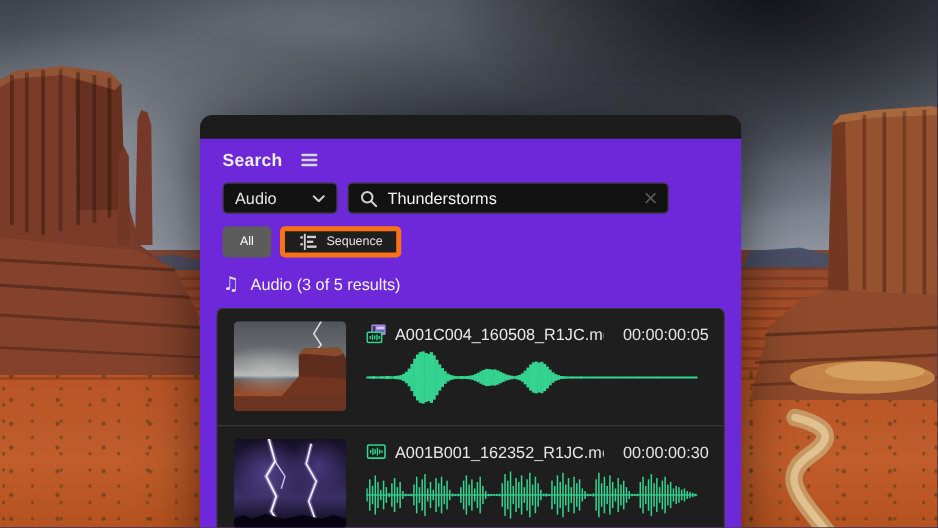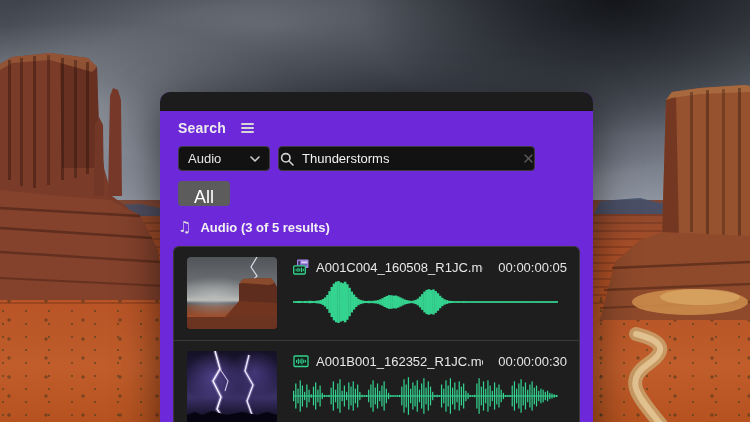--- a/index.html
+++ b/index.html
@@ -29,31 +29,31 @@
   .panel-topbar{height:18px;background:#1c1c1c;border-radius:10px 10px 0 0;border-bottom:1px solid #161616;}
   .title-row{display:flex;align-items:center;gap:15px;padding:9px 18px 6px;}
   .title{font-size:14px;font-weight:700;color:#ededed;letter-spacing:.2px;}
   .hamburger{display:inline-flex;flex-direction:column;gap:2.6px;cursor:pointer;padding:2px 0;}
   .hamburger i{display:block;width:13px;height:1.7px;background:#d6d6d6;border-radius:1px;}
   .controls-row{display:flex;gap:8px;padding:4px 18px 0;}
   .dropdown{width:92px;height:25px;background:#121212;border:1px solid #3c3c3c;border-radius:4px;
     display:flex;align-items:center;justify-content:space-between;padding:0 9px;box-sizing:border-box;
     color:#e6e6e6;font-size:13px;cursor:pointer;}
   .searchbox{width:257px;height:25px;background:#121212;border:1px solid #3c3c3c;border-radius:4px;
-    display:flex;align-items:center;gap:8px;padding:0 1px;box-sizing:border-box;}
+    display:flex;align-items:center;gap:8px;padding:0 9px;box-sizing:border-box;}
   .searchbox input{flex:1;background:transparent;border:none;outline:none;color:#f2f2f2;
     font-size:13px;font-family:"Liberation Sans",sans-serif;padding:0;min-width:0;}
   .clear-x{display:flex;align-items:center;cursor:pointer;opacity:.55;}
   .tabs-row{display:flex;gap:7px;padding:10px 18px 0;}
-  .tab{height:25px;border-radius:4px;display:flex;gap:7px;padding:0 11px;
-    box-sizing:border-box;font-size:18px;color:#e3e3e3;background:#1f1f1f;border:6px solid #f97316;cursor:pointer;}
+  .tab{height:25px;border-radius:4px;display:flex;align-items:center;gap:7px;padding:0 11px;
+    box-sizing:border-box;font-size:10px;color:#e3e3e3;background:#1f1f1f;border:4px solid #f97316;cursor:pointer;}
   .tab.selected{background:#5c5c5c;border-color:#5c5c5c;color:#fff;padding:0 10px;}
   .section-row{display:flex;align-items:center;gap:9px;padding:14px 18px 0;}
   .note-glyph{font-family:"DejaVu Sans",sans-serif;font-size:15px;color:#e0e0e0;line-height:1;}
-  .section-label{font-size:13px;font-weight:700;color:#f2f2f2;}
+  .section-label{font-size:13px;font-weight:400;color:#f2f2f2;}
 
   .results{position:absolute;left:13px;right:13px;top:154px;height:176px;background:#1e1e1e;
     border:1px solid #3a3a3a;border-bottom:none;border-radius:6px 6px 0 0;overflow:hidden;}
   .result-row{display:flex;gap:16px;padding:10px 9px 10px 13px;height:73px;cursor:pointer;}
   .result-row.first{border-bottom:1px solid #3a3a3a;}
   .thumb{width:90px;height:72px;border-radius:4px;overflow:hidden;flex:none;position:relative;}
   .thumb svg{position:absolute;inset:0;}
   .thumb-storm{background:
     radial-gradient(ellipse 70% 40% at 30% 55%, rgba(190,192,190,.75), transparent 70%),
     linear-gradient(180deg,#515459 0%,#6a6e72 35%,#8d9093 52%,#b9bab6 60%,#3c4450 64%,#6e3a26 68%,#9c4e2c 82%,#7d3a22 100%);}
@@ -147,20 +147,31 @@
             <line x1="1" y1="1" x2="8" y2="8" stroke="#9a9a9a" stroke-width="1.4" stroke-linecap="round"></line>
             <line x1="8" y1="1" x2="1" y2="8" stroke="#9a9a9a" stroke-width="1.4" stroke-linecap="round"></line>
           </svg>
         </span>
       </div>
     </div>
 
     <div class="tabs-row">
       <div class="tab selected">
         <span>All</span>
+      </div>
+      <div class="tab">
+        <svg width="15" height="15" viewBox="0 0 15 15">
+          <rect x="4.1" y="1" width="1.5" height="13" fill="#cfcfcf"></rect>
+          <rect x="1.2" y="3.1" width="2.2" height="1.7" fill="#cfcfcf"></rect>
+          <rect x="1.2" y="8.6" width="2.2" height="1.7" fill="#cfcfcf"></rect>
+          <rect x="6.6" y="2.6" width="7.2" height="1.9" fill="#cfcfcf"></rect>
+          <rect x="6.6" y="6.5" width="5" height="1.9" fill="#cfcfcf"></rect>
+          <rect x="6.6" y="10.4" width="7.6" height="1.9" fill="#cfcfcf"></rect>
+        </svg>
+        <span>Sequence</span>
       </div>
     </div>
 
     <div class="section-row">
       <span class="note-glyph">♫</span>
       <span class="section-label">Audio (3 of 5 results)</span>
     </div>
 
     <div class="results">
 

